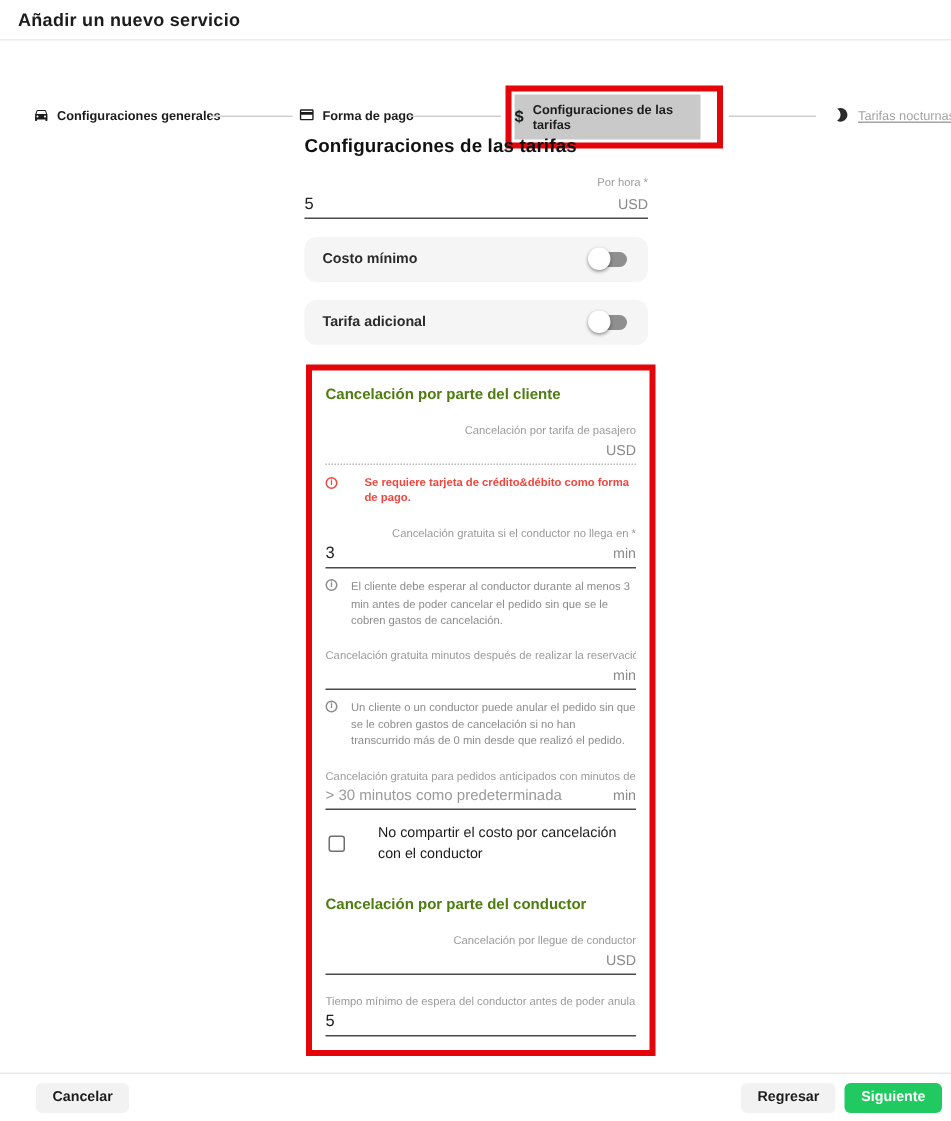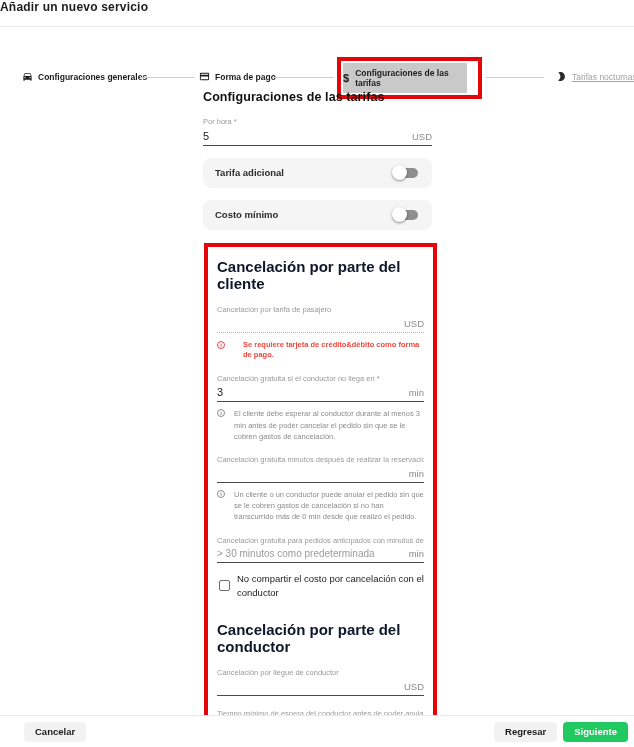--- a/index.html
+++ b/index.html
@@ -1,21 +1,21 @@
 <!DOCTYPE html>
 <html lang="es"><head>
 <meta charset="utf-8">
 <style>
   * { box-sizing: border-box; margin: 0; padding: 0; }
   html,body { background:#fff; }
   body { font-family: "Liberation Sans", sans-serif; color:#1c1c1c; }
   .app { position:relative; width:634px; height:747px; background:#fff; overflow:hidden; margin:0 auto; }
 
   
-  .app-header { height:27px; border-bottom:1px solid #ebebeb; display:flex; padding:0 0; }
+  .app-header { height:27px; border-bottom:1px solid #ebebeb; display:flex; align-items:center; padding:0 12px; }
   .app-title { font-size:12px; font-weight:bold; letter-spacing:.2px; }
 
   
   .stepper { position:relative; height:58px; }
   .step { position:absolute; top:44px; display:flex; align-items:center; gap:5px; font-size:8.5px; font-weight:bold; white-space:nowrap; }
   .step svg { width:11px; height:11px; flex:none; fill:#1c1c1c; }
   .step-1 { left:22px; }
   .step-2 { left:199px; }
   .step-4 { left:556px; color:#a3a3a3; font-weight:normal;text-decoration:underline; }
   .step-4 svg { fill:#2b2b2b; }
@@ -26,21 +26,21 @@
   .conn-1 { left:140px; width:55px; }
   .conn-2 { left:272px; width:62px; }
   .conn-3 { left:486px; width:58px; }
   .anno-step { position:absolute; left:337px; top:30px; width:145px; height:42px; border:4px solid #e30509; }
 
   
   .content { position:absolute; left:203px; top:90px; width:229px; }
   .h1 { font-size:12.5px; font-weight:bold; letter-spacing:.1px; color:#111; }
 
   .field { margin-top:13px; }
-  .flabel { font-size:7.5px; color:#9a9a9a; margin-bottom:3px; line-height:1.3; white-space:nowrap; overflow:hidden; }
+  .flabel { font-size:7.5px; color:#9a9a9a; margin-bottom:3px; line-height:1.3; white-space:nowrap; overflow:hidden;text-align:right; }
   .frow { display:flex; justify-content:space-between; align-items:flex-end; border-bottom:1px solid #4a4a4a;
           padding-bottom:3px; min-height:15px; }
   .fvalue { font-size:11px; color:#222; }
   .fvalue.placeholder { color:#9a9a9a; font-size:10px; }
   .fsuffix { font-size:9.5px; color:#8a8a8a; }
   .frow.dotted { border-bottom:1px dotted #b8b8b8; }
 
   .hint { display:flex; gap:9px; margin-top:6px; font-size:7.5px; color:#8c8c8c; line-height:1.5; }
   .iicon { flex:none; width:8px; height:8px; border:1px solid currentColor; border-radius:50%;
            text-align:center; font-size:6px; line-height:7px; margin-top:1px; font-weight:bold; }
@@ -49,24 +49,24 @@
 
   .toggle-card { height:30px; background:#f5f5f5; border-radius:8px; display:flex; align-items:center;
                  justify-content:space-between; padding:0 12px; margin-top:12px; }
   .toggle-label { font-size:9.5px; font-weight:bold; color:#2b2b2b; }
   .switch { position:relative; width:24px; height:10px; background:#8f8f8f; border-radius:5px; flex:none; margin-right:2px; }
   .switch .knob { position:absolute; left:-2px; top:-2.5px; width:15px; height:15px; background:#fff;
                   border-radius:50%; box-shadow:0 1px 2.5px rgba(0,0,0,.45); }
 
   
   .anno-section { margin-top:13px; margin-left:1px; width:233px; border:4px solid #e30509; padding:9px; }
-  .h2 { font-size:15px; font-weight:bold; color:#0f172a; margin-top:2px; }
+  .h2 { font-size:10px; font-weight:bold; color:#4d7c0f; margin-top:2px; }
   .h2.second { margin-top:22px; }
 
-  .checkbox-row { display:flex; align-items:center; gap:7px; margin-top:9px; padding-left:2px; }
+  .checkbox-row { display:flex; align-items:center; gap:22px; margin-top:9px; padding-left:2px; }
   .checkbox { flex:none; width:11px; height:11px; border:1.5px solid #6f6f6f; border-radius:2px; background:#fff; }
   .checkbox-label { font-size:9.5px; color:#1c1c1c; line-height:1.4; }
 
   
   .footer { position:absolute; left:0; right:0; bottom:0; height:32px; border-top:1px solid #e9e9e9;
             background:#fff; display:flex; align-items:center; padding:0 6px 0 24px; }
   .btn { height:20px; padding:0 11px; border-radius:4px; background:#f2f2f2; border:none;
          font-family:inherit; font-size:9.5px; font-weight:bold; color:#1c1c1c; display:flex; align-items:center; cursor:pointer; }
   .btn + .btn { margin-left:6px; }
   .btn.primary { background:#21ca60; color:#fff; }
@@ -119,27 +119,27 @@
 
     <div class="field">
       <div class="flabel">Por hora *</div>
       <div class="frow">
         <span class="fvalue">5</span>
         <span class="fsuffix">USD</span>
       </div>
     </div>
 
     <div class="toggle-card">
-      <span class="toggle-label">Tarifa adicional</span>
+      <span class="toggle-label">Costo mínimo</span>
       <span class="switch">
           <span class="knob"></span>
         </span>
     </div>
     <div class="toggle-card">
-      <span class="toggle-label">Costo mínimo</span>
+      <span class="toggle-label">Tarifa adicional</span>
       <span class="switch">
           <span class="knob"></span>
         </span>
     </div>
 
     <div class="anno-section">
 
       <div class="h2">Cancelación por parte del cliente</div>
 
       <div class="field">

